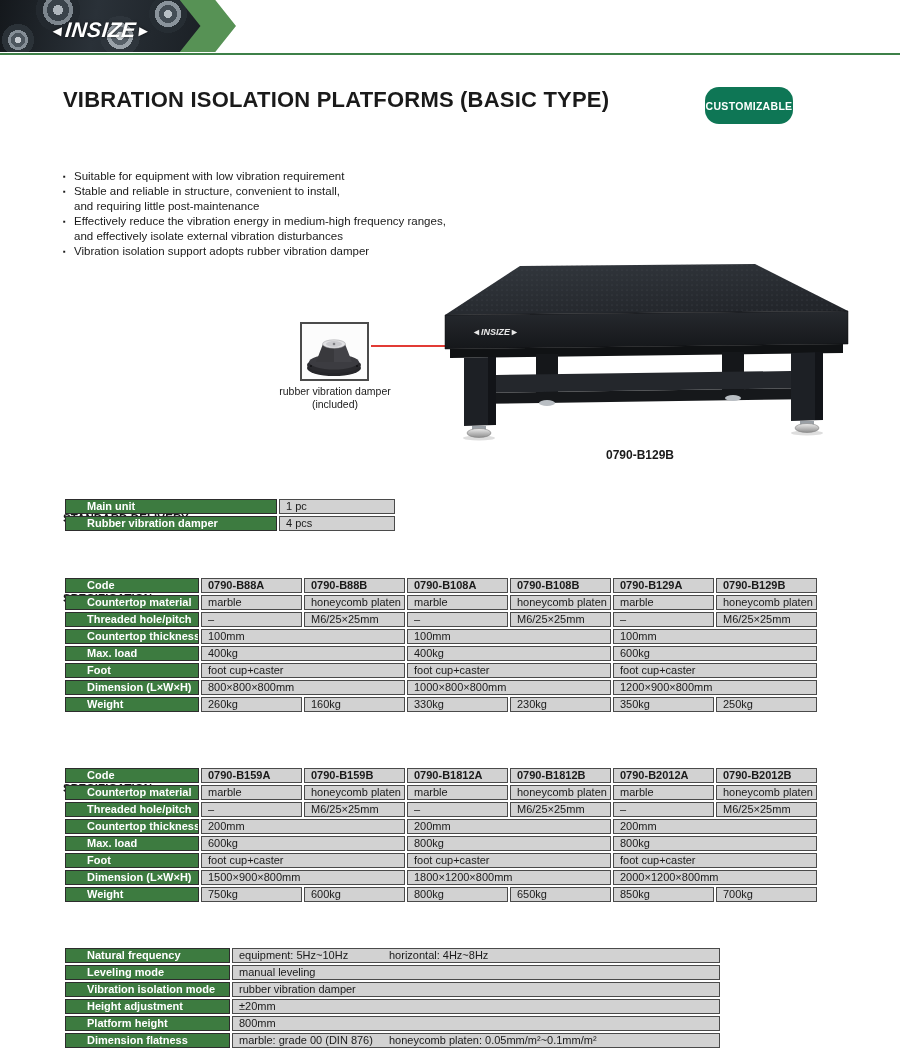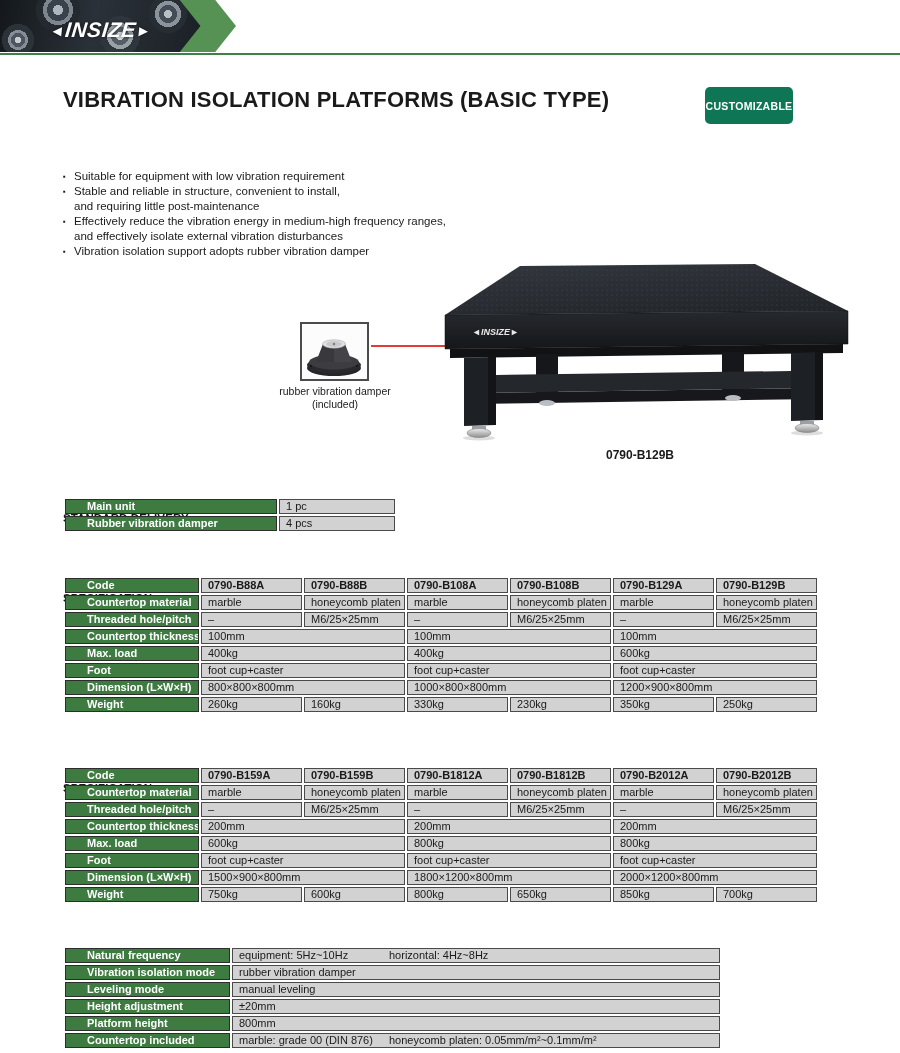--- a/index.html
+++ b/index.html
@@ -27,21 +27,21 @@
     clip-path:polygon(24% 0,72% 0,100% 50%,72% 100%,24% 100%,52% 50%);}
   .logo{position:absolute;left:50px;top:18px;z-index:3;color:#fff;font-weight:bold;
     font-style:italic;font-size:21px;letter-spacing:.5px;transform:skewX(-6deg);
     text-shadow:0 0 3px rgba(0,0,0,.7);white-space:nowrap;}
   .logo .arr{font-size:15px;font-style:normal;position:relative;top:-1px;}
   .header-rule{position:absolute;left:0;top:53px;width:900px;height:2px;background:var(--line_green);}
 
   
   .title{position:absolute;left:63px;top:87px;font-size:22px;font-weight:bold;letter-spacing:.2px;}
   .badge{position:absolute;left:705px;top:87px;width:88px;height:37px;background:var(--badge_green);
-    border-radius:5px;color:#fff;font-size:10.5px;font-weight:bold;letter-spacing:.3px;
+    border-radius:14px;color:#fff;font-size:10.5px;font-weight:bold;letter-spacing:.3px;
     display:flex;align-items:center;justify-content:center;}
 
   
   .features{position:absolute;left:63px;top:169px;width:540px;list-style:none;font-size:11.5px;line-height:15px;}
   .features li{display:flex;}
   .blt{width:11px;font-size:8px;line-height:15px;flex:0 0 11px;}
 
   
   .inset{position:absolute;left:300px;top:322px;width:69px;height:59px;background:#fcfcfc;
     border:2px solid #4b4b4b;}
@@ -337,35 +337,35 @@
     <colgroup>
         <col style="width:165px">
         <col style="width:488px">
       </colgroup>
     <tbody>
         <tr>
           <th>Natural frequency</th>
           <td><span class="part">equipment: 5Hz~10Hz</span><span class="part">horizontal: 4Hz~8Hz</span></td>
         </tr>
         <tr>
+          <th>Leveling mode</th>
+          <td><span class="part">manual leveling</span></td>
+        </tr>
+        <tr>
           <th>Vibration isolation mode</th>
           <td><span class="part">rubber vibration damper</span></td>
         </tr>
         <tr>
-          <th>Leveling mode</th>
-          <td><span class="part">manual leveling</span></td>
-        </tr>
-        <tr>
           <th>Height adjustment</th>
           <td><span class="part">±20mm</span></td>
         </tr>
         <tr>
           <th>Platform height</th>
           <td><span class="part">800mm</span></td>
         </tr>
         <tr>
-          <th>Countertop included</th>
+          <th>Dimension flatness</th>
           <td><span class="part">marble: grade 00 (DIN 876)</span><span class="part">honeycomb platen: 0.05mm/m²~0.1mm/m²</span></td>
         </tr>
       </tbody>
   </table>
 
 </div>
 
 </body></html>

